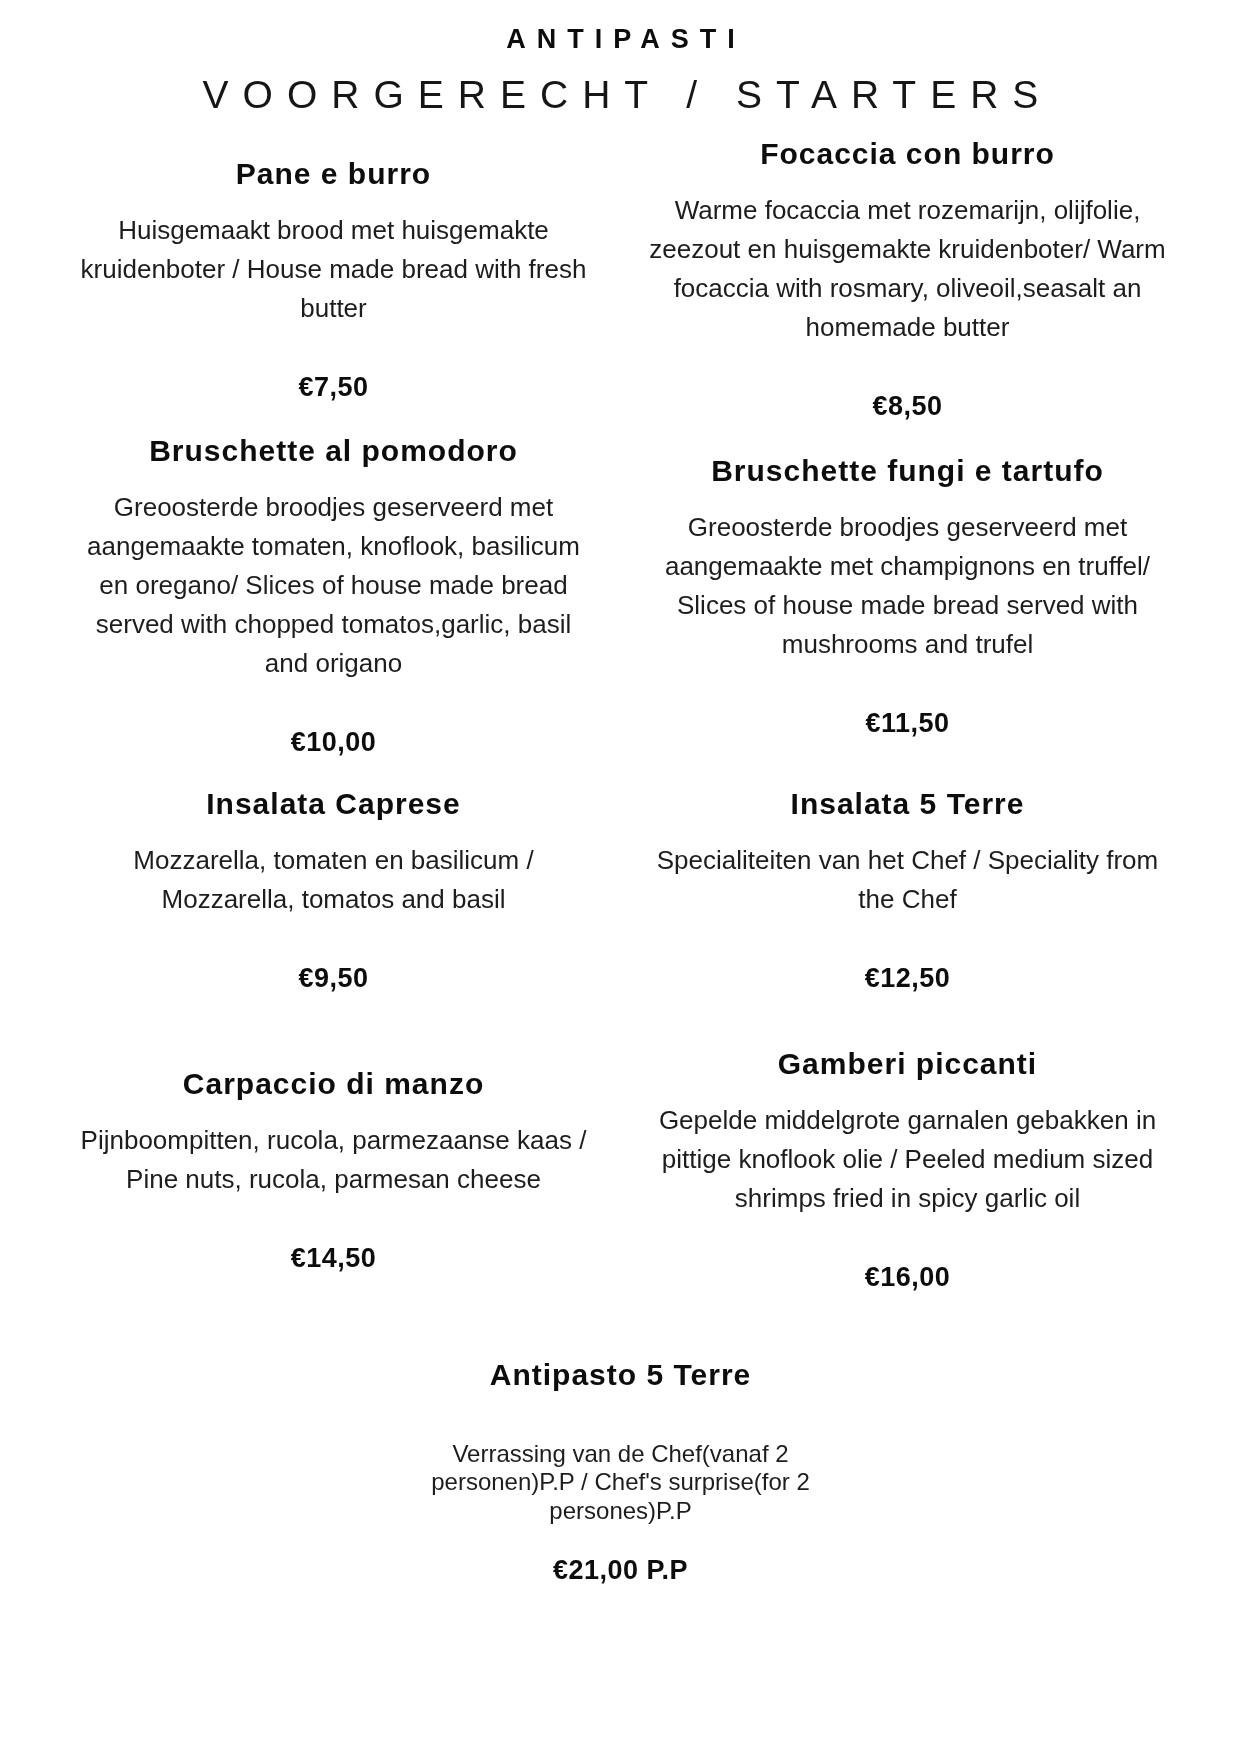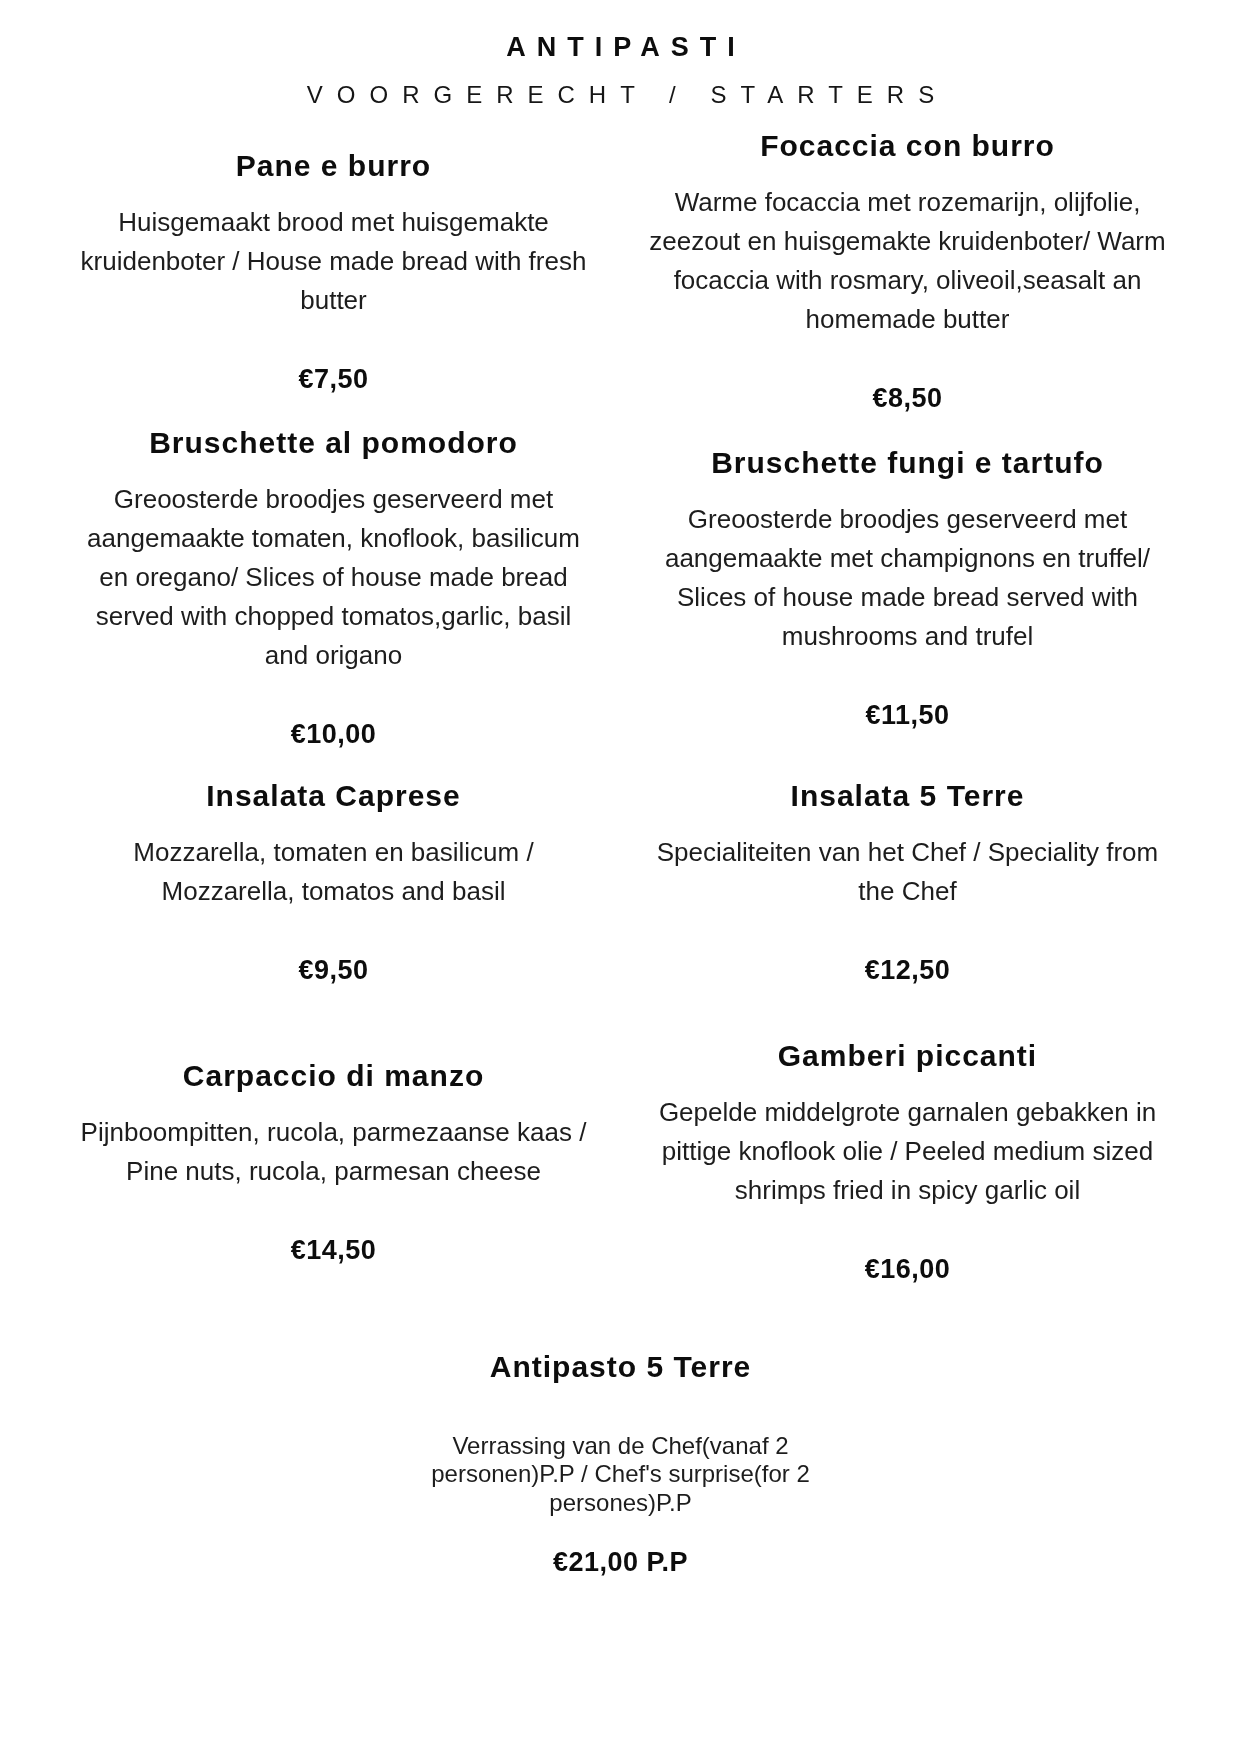--- a/index.html
+++ b/index.html
@@ -8,37 +8,37 @@
     background: #ffffff;
   }
   .page {
     width: 1241px;
     min-height: 1755px;
     margin: 0 auto;
     background: #ffffff;
     color: #111111;
     font-family: "Liberation Sans", sans-serif;
     box-sizing: border-box;
-    padding-top: 32px;
+    padding-top: 24px;
     overflow: hidden;
   }
   .menu-header {
     text-align: center;
     margin: 0 auto 14px auto;
   }
   .menu-title {
     font-size: 27px;
     font-weight: 800;
     letter-spacing: 11px;
     margin: 0 0 18px 0;
     text-indent: 11px; 
     color: #0d0d0d;
   }
   .menu-subtitle {
-    font-size: 24px;
+    font-size: 39px;
     font-weight: 400;
     letter-spacing: 14px;
     margin: 0;
     text-indent: 14px;
     color: #161616;
   }
   .menu-grid {
     display: grid;
     grid-template-columns: 1fr 1fr;
     column-gap: 28px;

